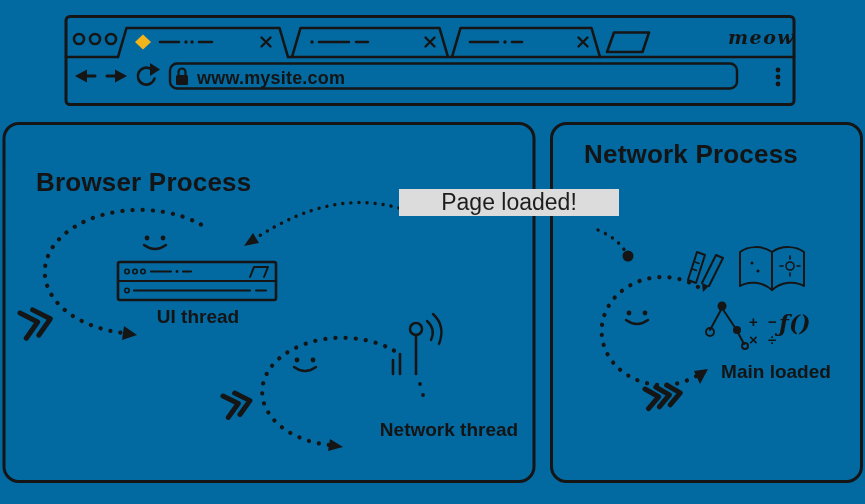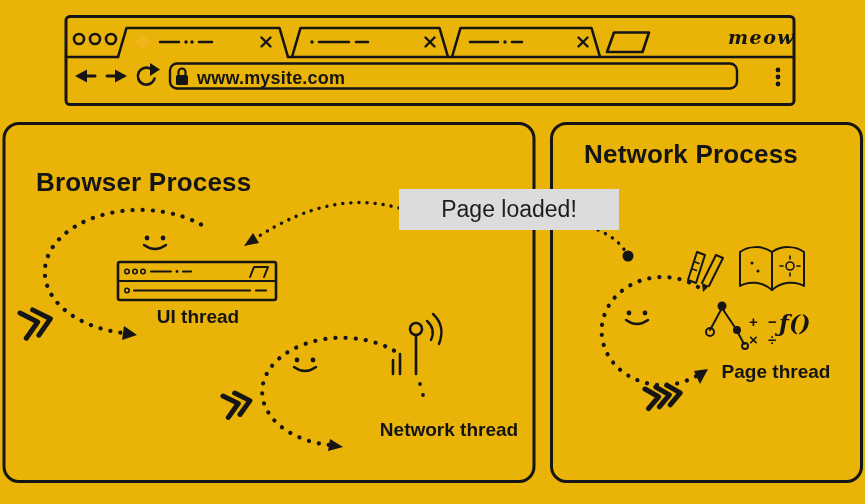--- a/index.html
+++ b/index.html
@@ -1,16 +1,16 @@
 <!DOCTYPE html>
 <html><head>
 <meta charset="utf-8">
 <style>
   html,body{margin:0;padding:0;background:#fff;}
-  #canvas{position:relative;width:865px;height:504px;background:#eab308;overflow:hidden;
+  #canvas{position:relative;width:865px;height:504px;background:#0369a1;overflow:hidden;
           font-family:"Liberation Sans",sans-serif;color:#141414;}
   #art{position:absolute;left:0;top:0;}
   .abs{position:absolute;}
   .proc-title{font-size:26px;font-weight:700;letter-spacing:.2px;}
   .thread{font-size:19px;font-weight:600;text-align:center;}
   .callout{background:#dcdcdc;font-size:23px;font-weight:500;display:flex;align-items:center;justify-content:center;color:#1d1d1d;}
   .meow{font-family:"DejaVu Serif",serif;font-style:italic;font-weight:700;font-size:19px;letter-spacing:1.5px;}
   .url{font-size:18px;font-weight:600;letter-spacing:.2px;}
   .math{font-size:15px;font-weight:700;letter-spacing:3px;line-height:17px;}
   .fn{font-family:"DejaVu Serif",serif;font-style:italic;font-weight:700;font-size:23px;}
@@ -194,23 +194,23 @@
       <circle cx="628" cy="256" r="5.5" class="fill"></circle>
     </g>
   </svg>
 
   <div class="abs meow" style="left:728px;top:26px;">meow</div>
   <div class="abs url" style="left:197px;top:68px;">www.mysite.com</div>
 
   <div class="abs proc-title" style="left:36px;top:139px;margin-top:28px;">Browser Process</div>
   <div class="abs proc-title" style="left:584px;top:139px;">Network Process</div>
 
-  <div class="abs callout" style="left:399px;top:189px;width:220px;height:41px;">Page loaded!</div>
+  <div class="abs callout" style="left:399px;top:189px;width:220px;height:27px;">Page loaded!</div>
 
   <div class="abs thread" style="left:365px;top:419px;width:168px;">Network thread</div>
   <div class="abs thread" style="left:138px;top:306px;width:120px;">UI thread</div>
-  <div class="abs thread" style="left:712px;top:361px;width:128px;">Page thread</div>
+  <div class="abs thread" style="left:712px;top:361px;width:128px;">Main loaded</div>
 
   <div class="abs math" style="left:749px;top:313px;">+ −</div>
   <div class="abs math" style="left:749px;top:331px;">× ÷</div>
   <div class="abs fn" style="left:779px;top:309px;">ƒ()</div>
 
 </div>
 
 </body></html>

